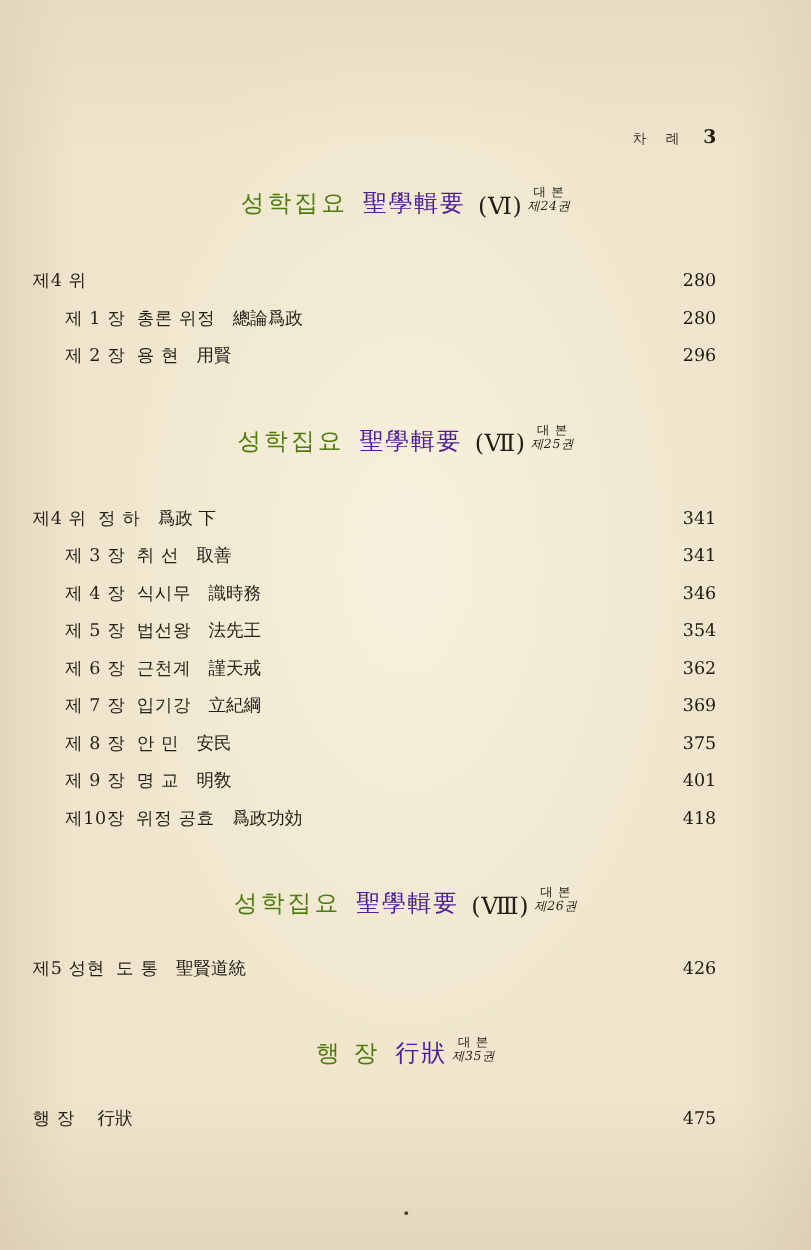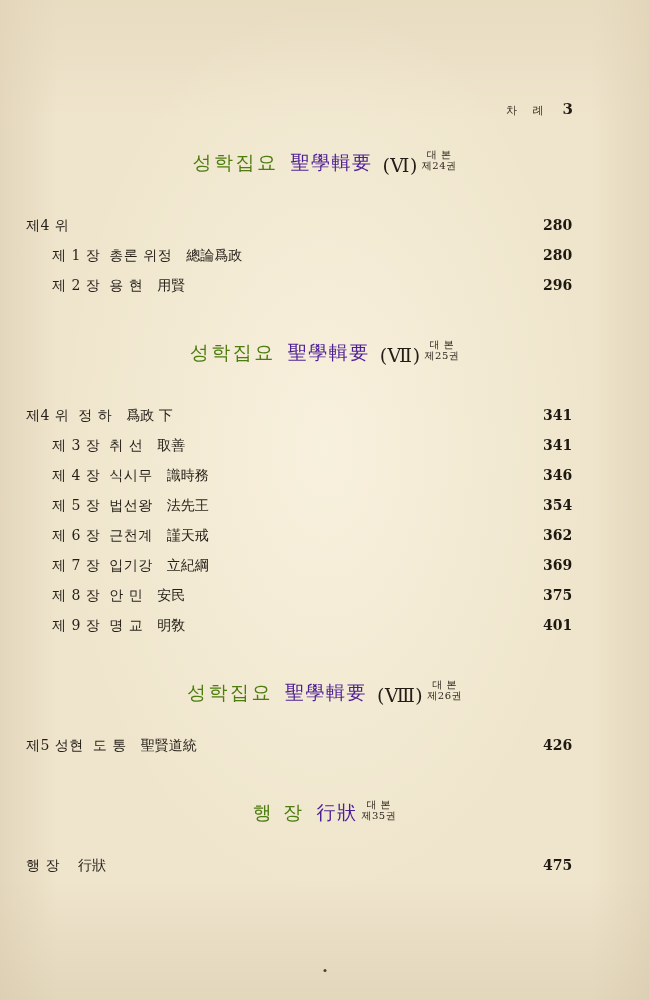--- a/index.html
+++ b/index.html
@@ -88,21 +88,21 @@
     margin-left: 4px;
     font-size: 10px;
     line-height: 1.12;
     text-align: center;
     position: relative;
     top: -5px;
     color: #2a231a;
     letter-spacing: 0.5px;
   }
   .sec-head .bookref .r1 { display: block; }
-  .sec-head .bookref .r2 { display: block; }
+  .sec-head .bookref .r2 { display: block; font-style: italic; }
 
   
   .entries {
     margin: 0;
     padding: 0;
   }
   .entry {
     display: flex;
     align-items: baseline;
     font-size: 14px;
@@ -135,26 +135,26 @@
     content: "···································································································································································";
     position: absolute;
     left: 0;
     bottom: 0.06em;
     font-size: 13px;
     letter-spacing: 1px;
     color: #3b3127;
     white-space: nowrap;
   }
   .entry .page-no {
-    font-weight: bold;
+    font-weight: normal;
     font-size: 14px;
     letter-spacing: 0;
     color: #1d1810;
     min-width: 30px;
-    text-align: left;
+    text-align: right;
   }
 
   .gap-a { height: 34px; }
   .gap-c { height: 40px; }
   .gap-d { height: 24px; }
 
   .bottom-dot {
     position: absolute;
     left: 50%;
     bottom: 28px;
@@ -293,20 +293,29 @@
       </div>
       <div class="entry lvl2">
         <span class="num">제 9 장</span>
         <span class="title">
           <span>명  교</span>
           <span class="hj">明敎</span>
         </span>
         <span class="dots"></span>
         <span class="page-no">401</span>
       </div>
+      <div class="entry lvl2">
+        <span class="num">제10장</span>
+        <span class="title">
+          <span>위정 공효</span>
+          <span class="hj">爲政功効</span>
+        </span>
+        <span class="dots"></span>
+        <span class="page-no">418</span>
+      </div>
     </div>
 
     <div class="gap-c"></div>
 
     <div class="sec-head">
       <span class="han">성학집요</span>
       <span class="hanja">聖學輯要</span>
       <span class="vol">(Ⅷ)</span>
       <span class="bookref">
         <span class="r1">대  본</span>

